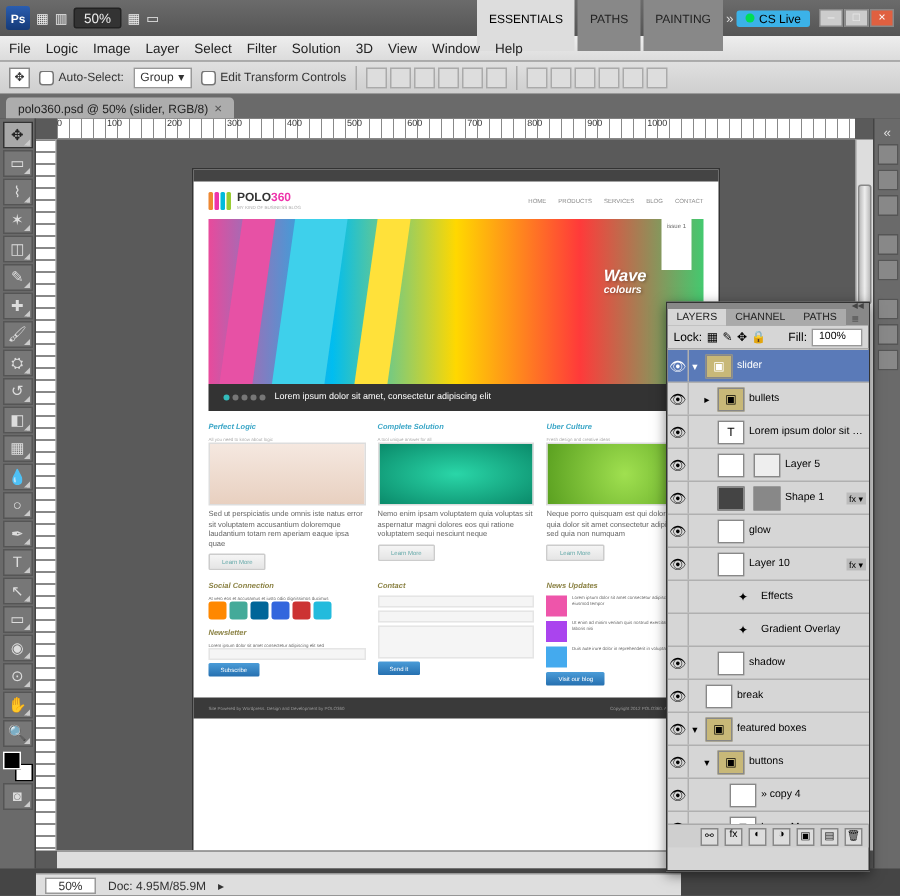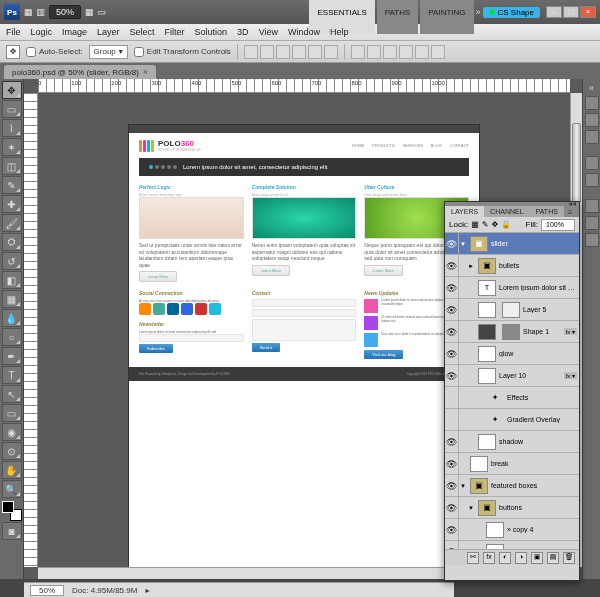--- a/index.html
+++ b/index.html
@@ -32,21 +32,21 @@
 .tool { width: 20px; height: 18px; background: #777; border: 1px solid #555; display: flex; align-items: center; justify-content: center; font-size: 10px; color: #ddd; position: relative; }
 .tool.active { background: #a8a8a8; border-color: #333; color: #222; }
 .tool::after { content: ""; position: absolute; right: 1px; bottom: 1px; border: 2px solid transparent; border-right-color: #ccc; border-bottom-color: #ccc; width: 0; height: 0; }
 .fgbg { width: 20px; height: 20px; position: relative; margin-top: 2px; }
 .fg { width: 12px; height: 12px; background: #000; border: 1px solid #fff; position: absolute; top: 0; left: 0; }
 .bg { width: 12px; height: 12px; background: #fff; border: 1px solid #000; position: absolute; bottom: 0; right: 0; }
 .canvas-area { flex: 1; background: #5a5a5a; position: relative; overflow: hidden; }
 .ruler-h { position: absolute; top: 0; left: 14px; right: 12px; height: 14px; background: #fff; border-bottom: 1px solid #888; background-image: repeating-linear-gradient(to right, #888 0 1px, transparent 1px 8px); font-size: 6px; }
 .ruler-v { position: absolute; top: 14px; left: 0; width: 14px; bottom: 12px; background: #fff; border-right: 1px solid #888; background-image: repeating-linear-gradient(to bottom, #888 0 1px, transparent 1px 8px); }
 .ruler-labels { position: absolute; top: 1px; left: 14px; font-size: 6px; color: #333; display: flex; gap: 30px; }
-.canvas-viewport { position: absolute; top: 14px; left: 14px; right: 12px; bottom: 12px; overflow: hidden; background: #5a5a5a; display: flex; justify-content: center; margin-top: 12px; }
+.canvas-viewport { position: absolute; top: 14px; left: 14px; right: 12px; bottom: 12px; overflow: hidden; background: #5a5a5a; display: flex; justify-content: center; }
 .page { width: 350px; background: #fff; margin-top: 20px; box-shadow: 0 0 0 1px #333; font-size: 5px; color: #666; }
 .page-top { height: 8px; background: #444; }
 .page-header { display: flex; align-items: center; padding: 6px 10px; gap: 4px; }
 .logo-bars { display: flex; gap: 1px; }
 .logo-bars span { width: 3px; height: 12px; border-radius: 1px; }
 .logo-text { font-size: 8px; font-weight: bold; }
 .logo-text b { color: #333; }
 .nav { margin-left: auto; display: flex; gap: 8px; font-size: 4px; color: #888; }
 .hero { height: 110px; margin: 0 10px; background: linear-gradient(90deg,#e84a9c,#00bdf0,#ffd800,#ff3a3a,#44c96f); position: relative; overflow: hidden; }
 .hero-roll { position: absolute; top: 0; width: 22px; height: 100%; }
@@ -117,21 +117,21 @@
   <span>▦</span>
   <span>▥</span>
   <span class="zoom-box">50%</span>
   <span>▦</span>
   <span>▭</span>
   <div class="top-tabs">
     <span class="top-tab active">ESSENTIALS</span>
     <span class="top-tab">PATHS</span>
     <span class="top-tab">PAINTING</span>
     <span class="dbl-arrow">»</span>
-    <span class="cslive">CS Shape</span>
+    <span class="cslive">CS Live</span>
     <div class="win-btns">
       <span class="win-btn">–</span>
       <span class="win-btn">□</span>
       <span class="win-btn close">×</span>
     </div>
   </div>
 </div>
 
 <div class="menu-bar">
   <span>File</span>
@@ -248,20 +248,27 @@
             <div style="font-size:3px;color:#aaa">MY KIND OF BUSINESS BLOG</div>
           </div>
           <div class="nav">
             <span>HOME</span>
               <span>PRODUCTS</span>
               <span>SERVICES</span>
               <span>BLOG</span>
               <span>CONTACT</span>
           </div>
         </div>
+        <div class="hero">
+          <div class="hero-roll r1"></div>
+            <div class="hero-roll r2"></div>
+            <div class="hero-roll r3"></div>
+          <div class="hero-text"><span>Wave</span><small>colours</small></div>
+          <div class="hero-tag">issue 1</div>
+        </div>
         <div class="caption-bar">
             <div class="dots">
               <span class="on"></span>
               <span></span>
               <span></span>
               <span></span>
               <span></span>
             </div>
             <span>Lorem ipsum dolor sit amet, consectetur adipiscing elit</span>
           </div>

